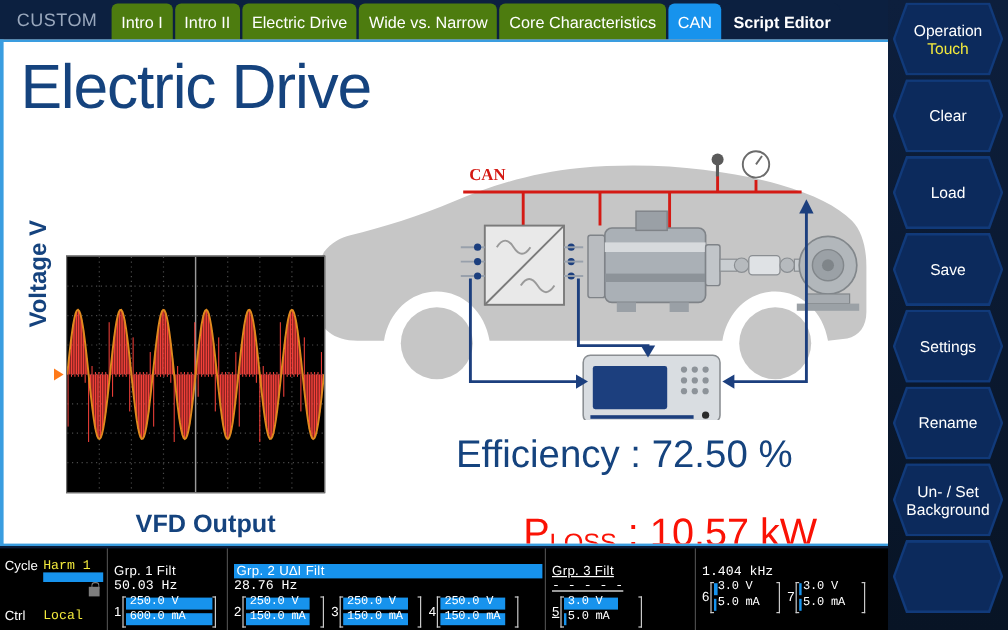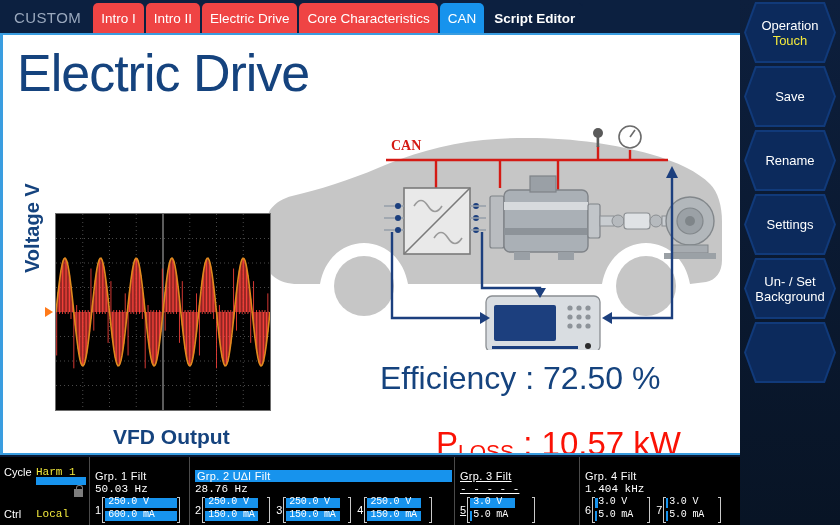--- a/index.html
+++ b/index.html
@@ -27,21 +27,21 @@
     font-size: 15px;
     letter-spacing: .4px;
     padding: 0 12px 7px 14px;
     font-family: "Liberation Sans", sans-serif;
   }
   .tab {
     height: 30px;
     display: flex; align-items: center;
     padding: 0 8px;
     margin-right: 2px;
-    background: #ef4444;
+    background: #4d7c0f;
     color: #ffffff;
     font-size: 13.5px;
     border-radius: 5px 5px 0 0;
     white-space: nowrap;
     font-family: "Liberation Sans", sans-serif;
   }
   .tab.selected { background: #1793ed; }
   .tab.plain { background: #0c2040; font-weight: bold; }
 
   
@@ -241,20 +241,21 @@
 <body>
 
 <div id="app">
 
   <div id="tabbar">
     <div class="tab-custom">CUSTOM</div>
     <div id="tabs-host" style="display:flex;align-items:flex-end;">
         <div class="tab">Intro I</div>
         <div class="tab">Intro II</div>
         <div class="tab">Electric Drive</div>
+        <div class="tab">Wide vs. Narrow</div>
         <div class="tab">Core Characteristics</div>
         <div class="tab selected">CAN</div>
         <div class="tab plain">Script Editor</div>
       </div>
   </div>
 
   <div id="content">
 
     <div id="title">Electric Drive</div>
 
@@ -642,29 +643,37 @@
   </div>
 
   <div id="sidebar">
       <div class="hexbtn">
         <div class="inner"></div>
         <span>Operation</span>
         <span class="sub2">Touch</span>
       </div>
       <div class="hexbtn">
         <div class="inner"></div>
+        <span>Clear</span>
+      </div>
+      <div class="hexbtn">
+        <div class="inner"></div>
+        <span>Load</span>
+      </div>
+      <div class="hexbtn">
+        <div class="inner"></div>
         <span>Save</span>
+      </div>
+      <div class="hexbtn">
+        <div class="inner"></div>
+        <span>Settings</span>
       </div>
       <div class="hexbtn">
         <div class="inner"></div>
         <span>Rename</span>
-      </div>
-      <div class="hexbtn">
-        <div class="inner"></div>
-        <span>Settings</span>
       </div>
       <div class="hexbtn">
         <div class="inner"></div>
         <span>Un- / Set</span>
         <span class="">Background</span>
       </div>
       <div class="hexbtn empty">
         <div class="inner"></div>
         <span></span>
       </div>
@@ -771,21 +780,20 @@
                 <div class="barline">
                   <div class="barfill" style="width: 1.86px;"></div>
                   <div class="bartxt">5.0 mA</div>
                 </div>
               </div>
               <div class="bracket-r"></div>
             </div>
           </div>
         </div>
         <div class="grp" style="width: 160px;">
-          <div class="grp-title">Grp.  4 Filt</div>
           <div class="grp-freq">1.404  kHz</div>
           <div class="chans">
             <div class="chan">
               <span class="chan-no">6</span>
               <div class="bracket"></div>
               <div class="bars" style="width: 52px;">
                 <div class="barline">
                   <div class="barfill" style="width: 3.12px;"></div>
                   <div class="bartxt">3.0 V</div>
                 </div>

